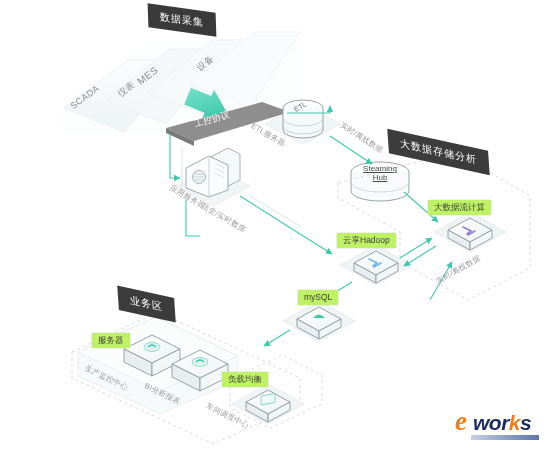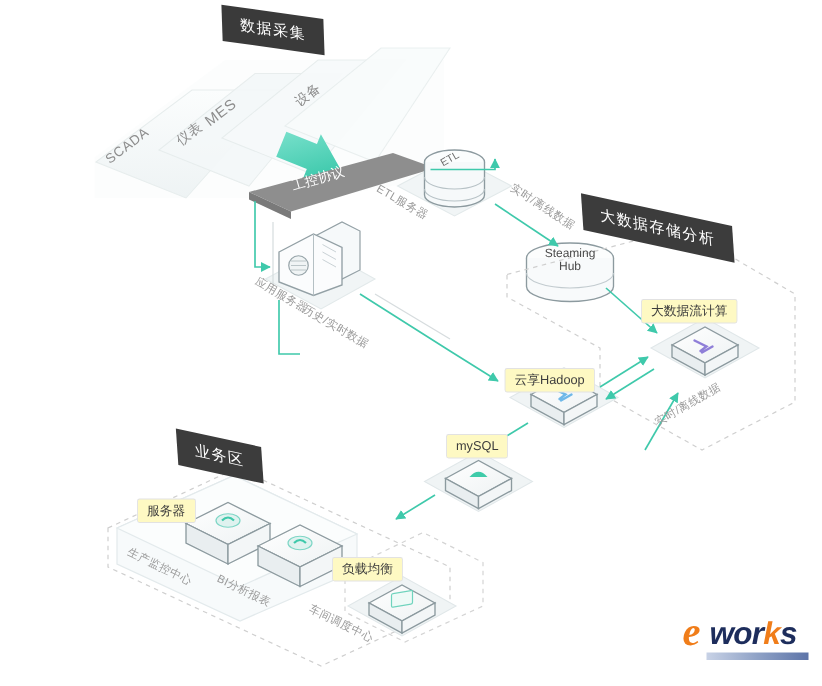--- a/index.html
+++ b/index.html
@@ -8,21 +8,21 @@
     background:#ffffff;
     font-family:"Liberation Sans","DejaVu Sans",sans-serif;
     overflow:hidden;position:relative;
   }
   #stage{position:absolute;left:0;top:0;width:548px;height:457px;}
   svg#scene{position:absolute;left:0;top:0;width:548px;height:457px;}
 
   
   .chip{
     position:absolute;
-    background:#fef9c3;
+    background:#bef264;
     color:#3d3d3d;
     font-size:8.5px;
     line-height:1.1;
     padding:3px 6px;
     white-space:nowrap;
     box-shadow:0 0 0 0.6px #e2e2e2;
     border-radius:1px;
   }
   
   .ribbon{
@@ -276,29 +276,29 @@
   </div>
 
   <div class="cyl-text" style="left:194px;top:114px;color:#ffffff;font-size:9px;transform:rotate(-16deg);">
     <span>工控协议</span>
   </div>
 
   <div class="cyl-text rot" style="left:294px;top:103px;transform:rotate(-30deg);">
     <span>ETL</span>
   </div>
 
-  <div class="cyl-text" style="left:357px;top:164px;width:46px;white-space:normal;font-size:8px;">
+  <div class="cyl-text" style="left:357px;top:164px;width:46px;white-space:normal;font-size:8px;text-decoration:underline;">
     <span>Steaming Hub</span>
   </div>
 
   <div class="chip" style="left:428px;top:200px;">
     <span>大数据流计算</span>
   </div>
 
-  <div class="chip" style="left:337px;top:246px;">
+  <div class="chip" style="left:337px;top:233px;">
     <span>云享Hadoop</span>
   </div>
 
   <div class="chip" style="left:298px;top:290px;">
     <span>mySQL</span>
   </div>
 
   <div class="chip" style="left:222px;top:372px;font-family:Liberation Serif, serif;">
     <span>负载均衡</span>
   </div>

